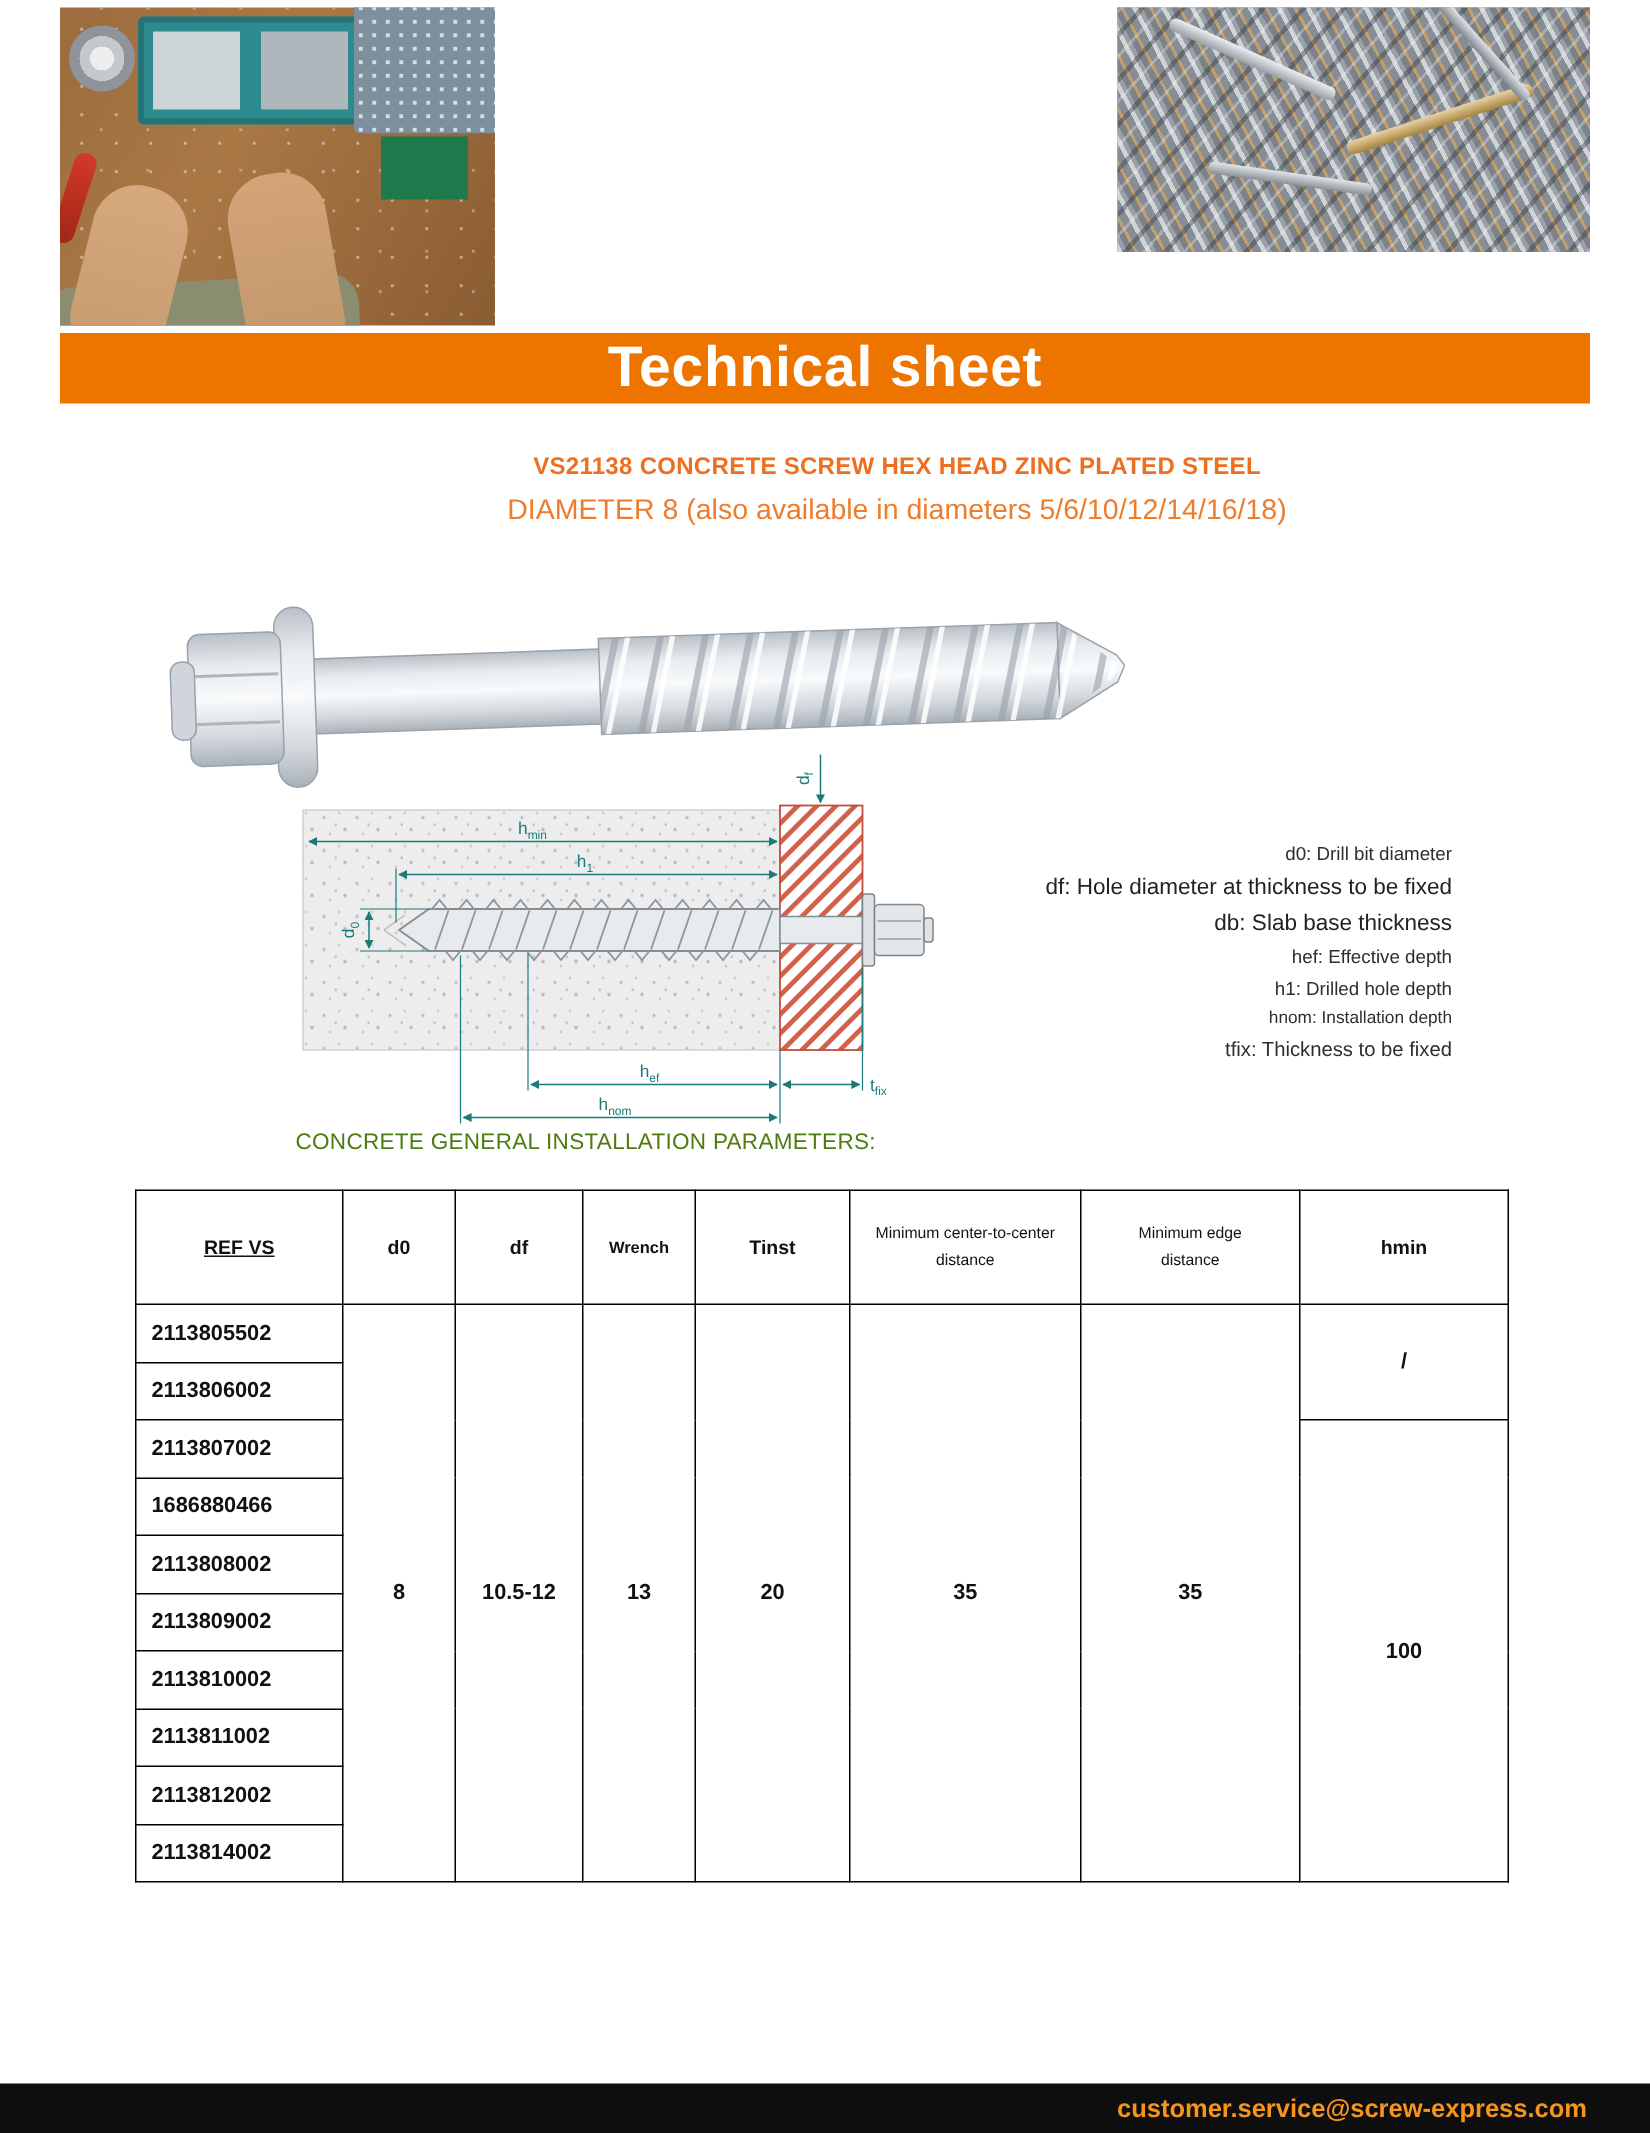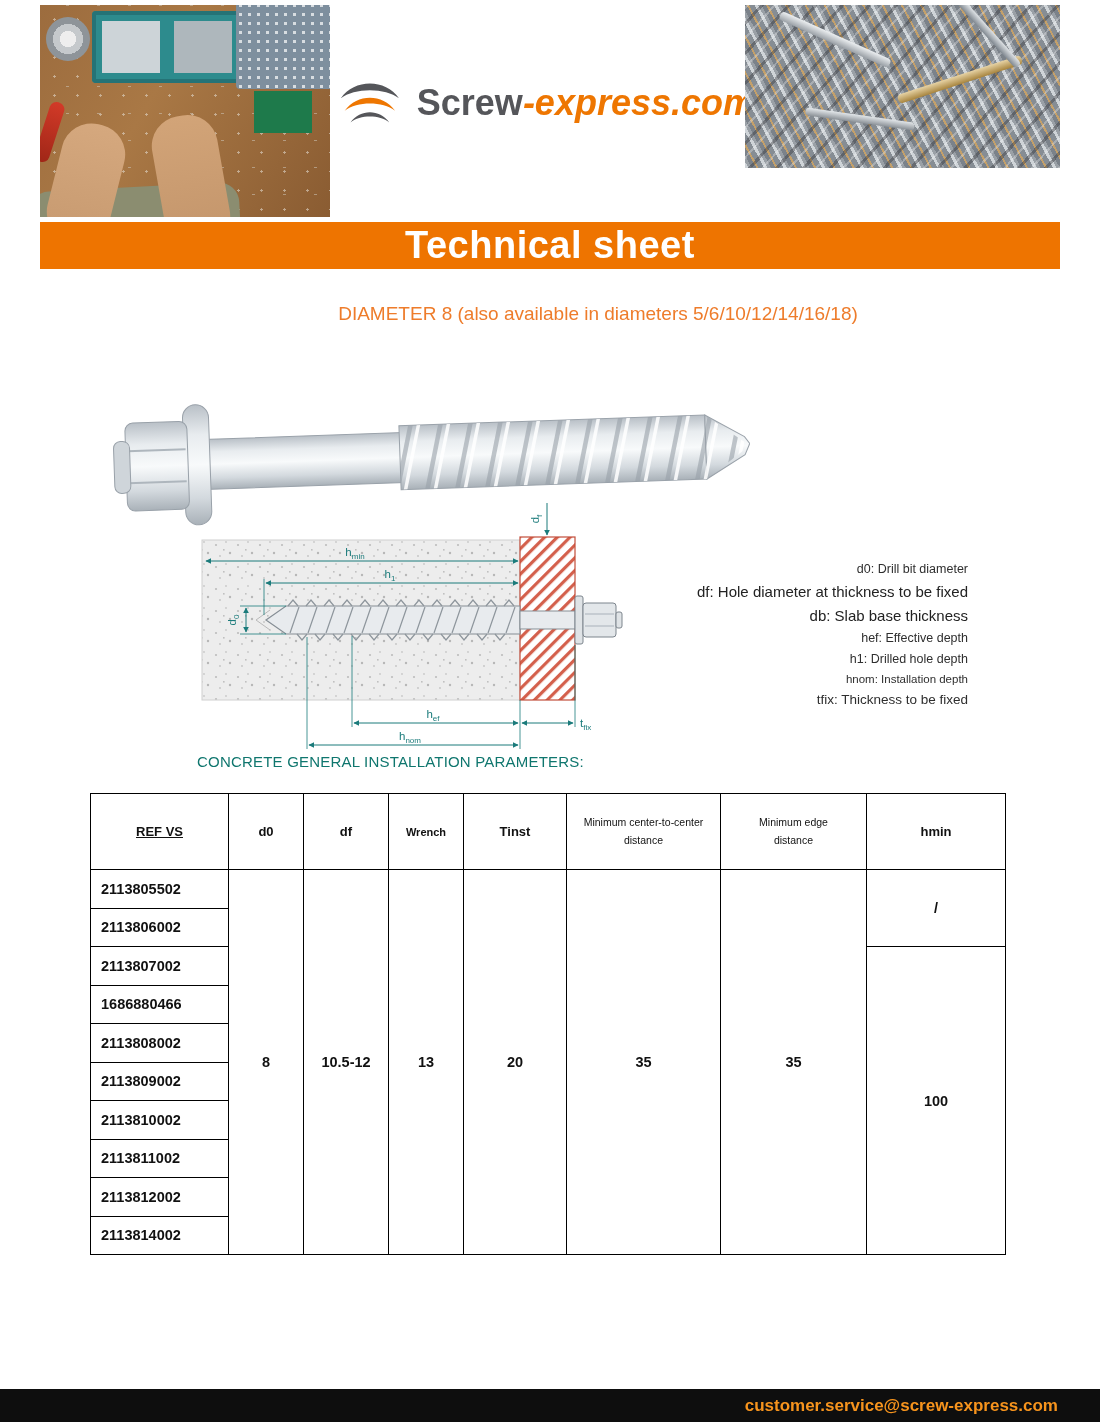--- a/index.html
+++ b/index.html
@@ -53,21 +53,21 @@
 
   
   .legend { position:absolute; right:132px; top:562px; width:420px; text-align:right; color:#2e2e2e; }
   .legend div { margin-bottom:7px; }
   .s-xs { font-size:11.5px; }
   .s-sm { font-size:12.5px; }
   .s-md { font-size:13.5px; }
   .s-lg { font-size:15px; color:#222; }
 
   
-  .section-heading { position:absolute; left:197px; top:753px; font-size:15px; color:#0f766e; letter-spacing:.2px; }
+  .section-heading { position:absolute; left:197px; top:753px; font-size:15px; color:#4d7c0f; letter-spacing:.2px; }
 
   
   .ptable { position:absolute; left:90px; top:793px; width:915px; border-collapse:collapse; table-layout:fixed; }
   .ptable th, .ptable td { border:1px solid #000; color:#111; }
   .ptable th { height:76px; text-align:center; vertical-align:middle; }
   .ptable td { height:38.5px; }
   .th-lg { font-size:13px; font-weight:700; }
   .th-underline span { text-decoration:underline; }
   .th-wrench { font-size:11px; font-weight:600; }
   .th-min { font-size:10.5px; font-weight:500; }
@@ -91,42 +91,33 @@
     <div class="pl-tray"></div>
     <div class="pl-bin"></div>
     <div class="pl-green"></div>
     <div class="pl-tape"></div>
     <div class="pl-driver"></div>
     <div class="pl-sleeve"></div>
     <div class="pl-arm1"></div>
     <div class="pl-arm2"></div>
   </div>
 
-  <div class="logo">
-    <svg width="72" height="58" viewBox="0 0 72 58">
-      <path d="M6,24 C20,4 52,4 66,24 C52,13 20,13 6,24 Z" fill="#55565a"></path>
-      <path d="M10,37 C23,19 49,19 62,37 C49,27 23,27 10,37 Z" fill="#ee7601"></path>
-      <path d="M16,49 C26,35 46,35 56,49 C46,41 26,41 16,49 Z" fill="#55565a"></path>
-    </svg>
-    <div class="brand">
-      <span class="b1">Screw</span><span class="b2">-express.com</span>
-    </div>
-  </div>
 
   <div class="photo photo-right">
     <div class="pr-overlay"></div>
     <div class="pr-screw" style="left:30px;top:30px;width:120px;height:9px;background:linear-gradient(#eceff1,#9aa0a6);transform:rotate(24deg);"></div>
     <div class="pr-screw" style="left:150px;top:70px;width:130px;height:9px;background:linear-gradient(#e6d2a4,#a8853f);transform:rotate(-18deg);"></div>
     <div class="pr-screw" style="left:60px;top:110px;width:110px;height:8px;background:linear-gradient(#e3e7ea,#8a9096);transform:rotate(8deg);"></div>
     <div class="pr-screw" style="left:190px;top:20px;width:100px;height:8px;background:linear-gradient(#dfe3e6,#7f878f);transform:rotate(48deg);"></div>
   </div>
 
   <div class="banner">Technical sheet</div>
 
   <div class="titles">
+    <div class="title-1">VS21138 CONCRETE SCREW HEX HEAD ZINC PLATED STEEL</div>
     <div class="title-2">DIAMETER 8 (also available in diameters 5/6/10/12/14/16/18)</div>
   </div>
 
   <svg class="product-svg" viewBox="0 0 650 160">
     <defs>
       <linearGradient id="metalV" x1="0" y1="0" x2="0" y2="1">
         <stop offset="0" stop-color="#b9c0c7"></stop>
           <stop offset="0.25" stop-color="#e8ecef"></stop>
         <stop offset="0.5" stop-color="#f8fafb"></stop>
           <stop offset="0.78" stop-color="#d3d9de"></stop>

